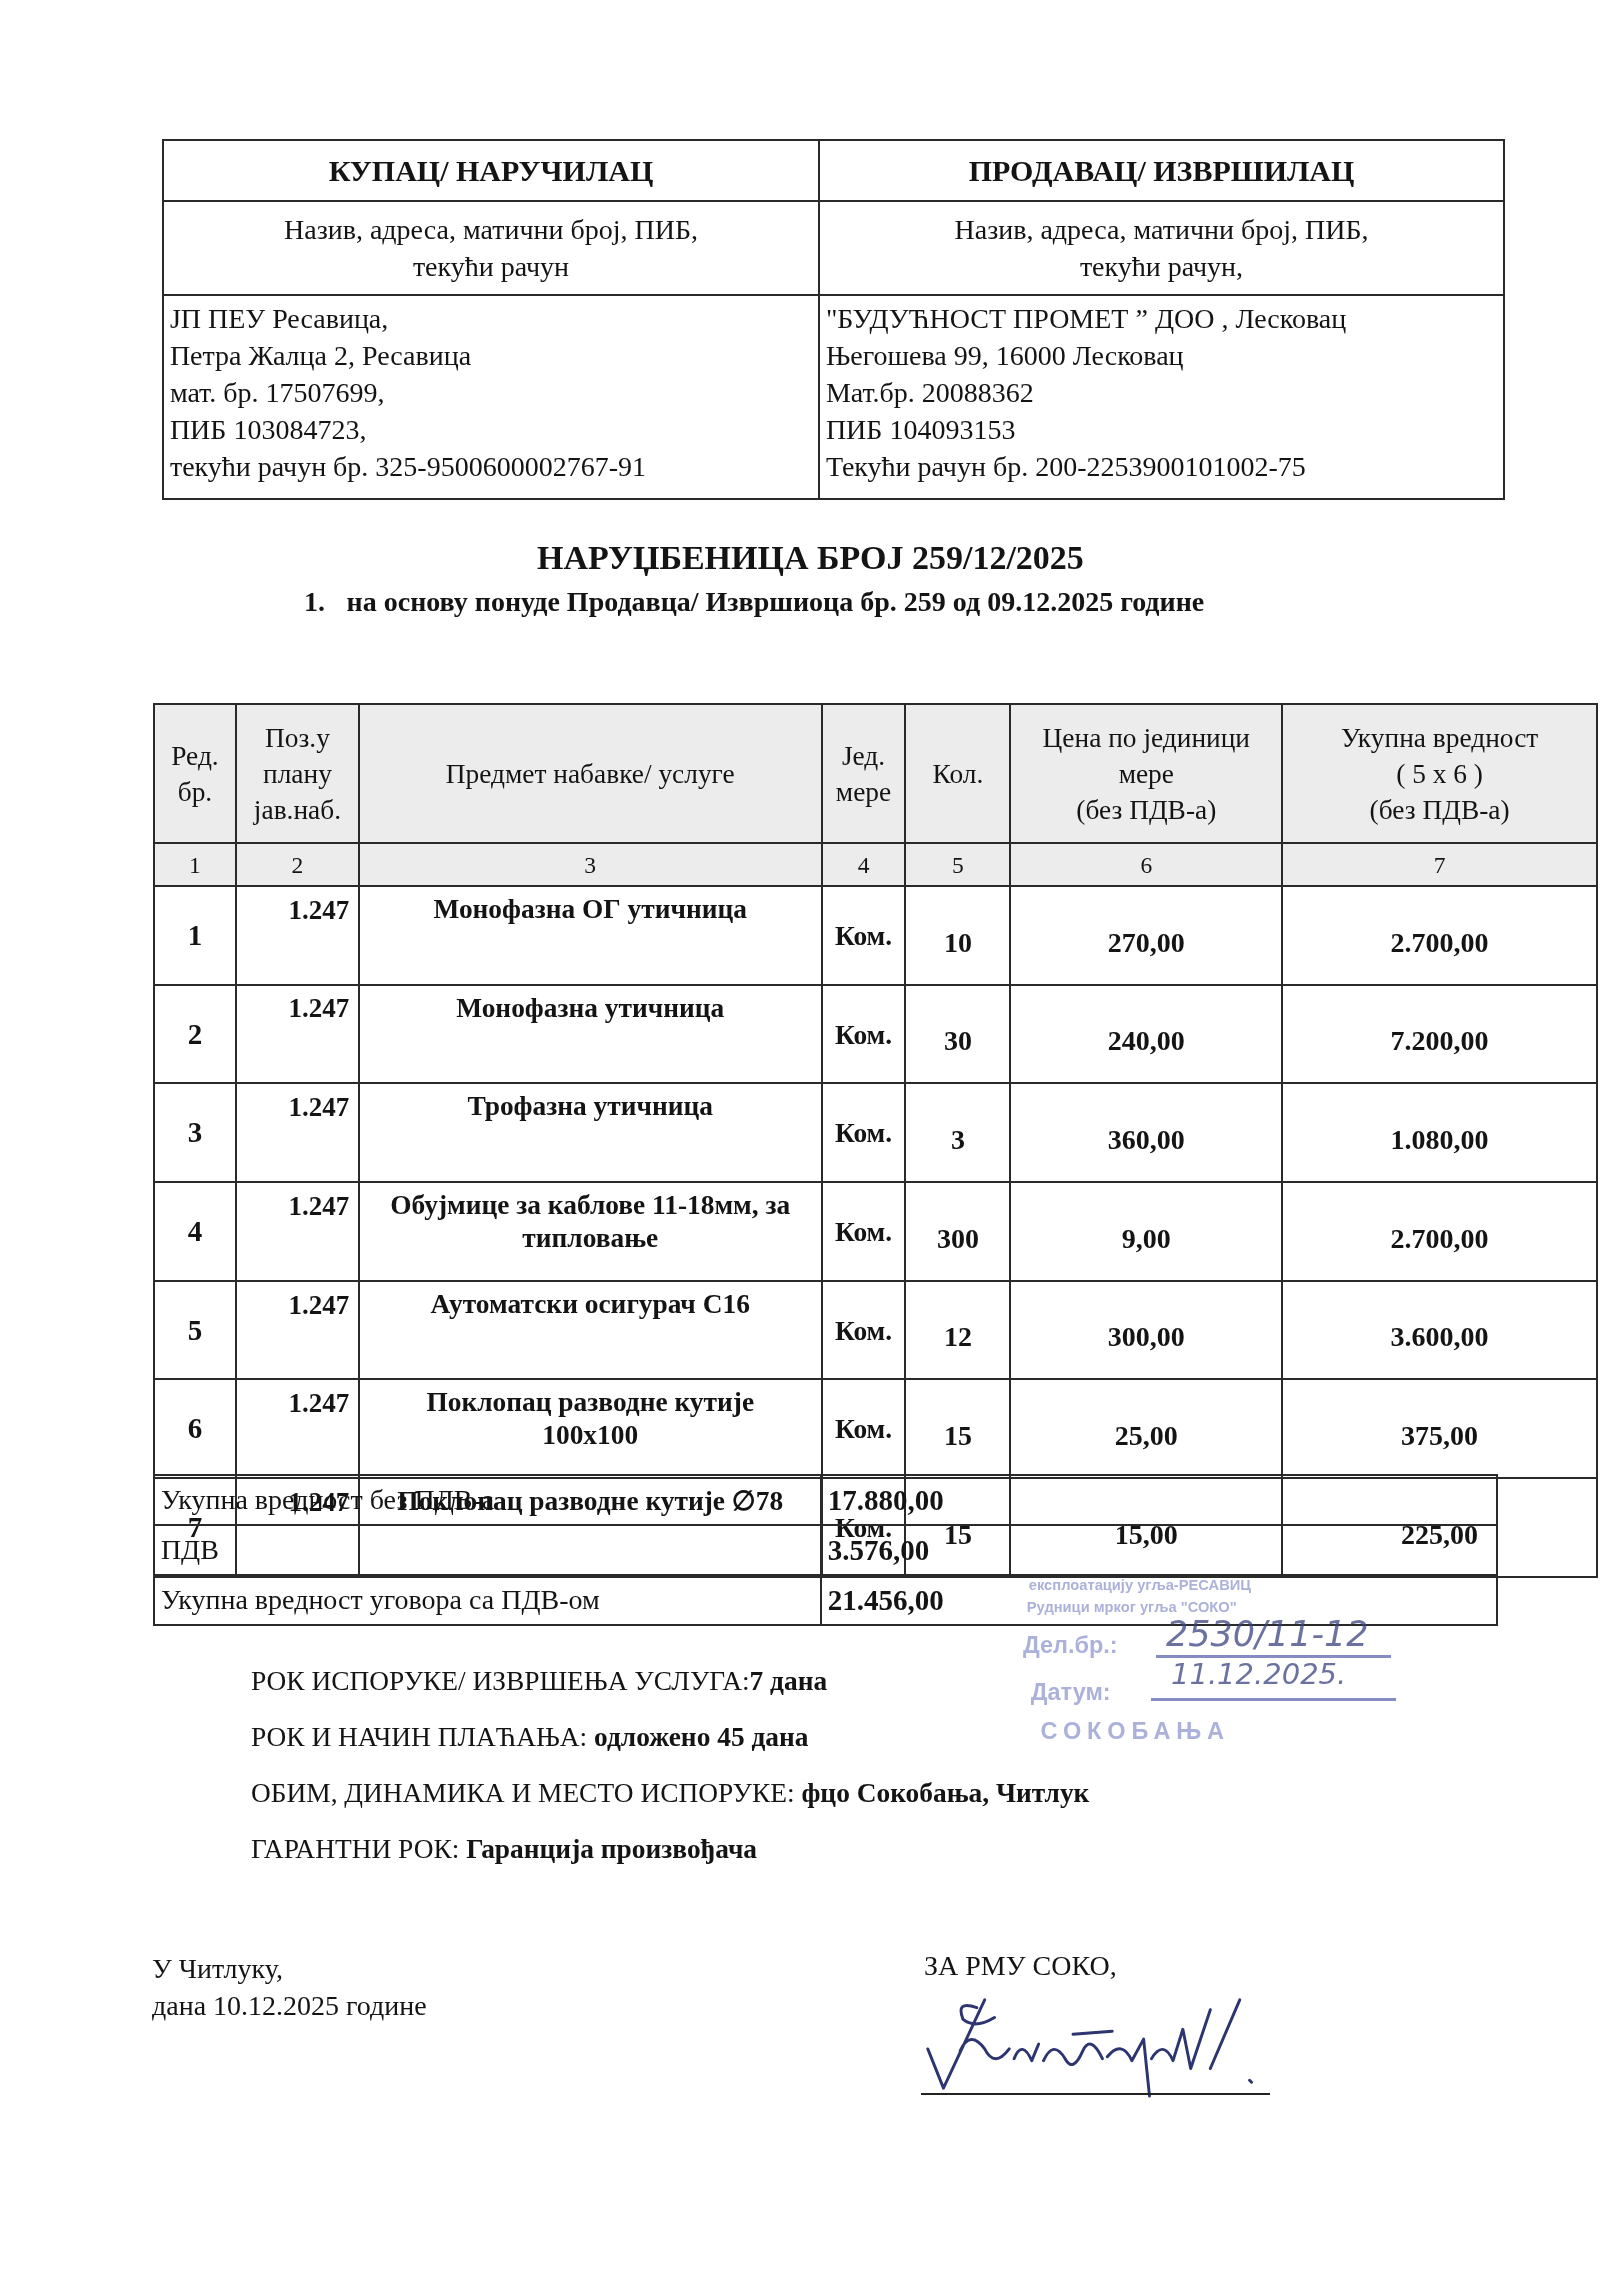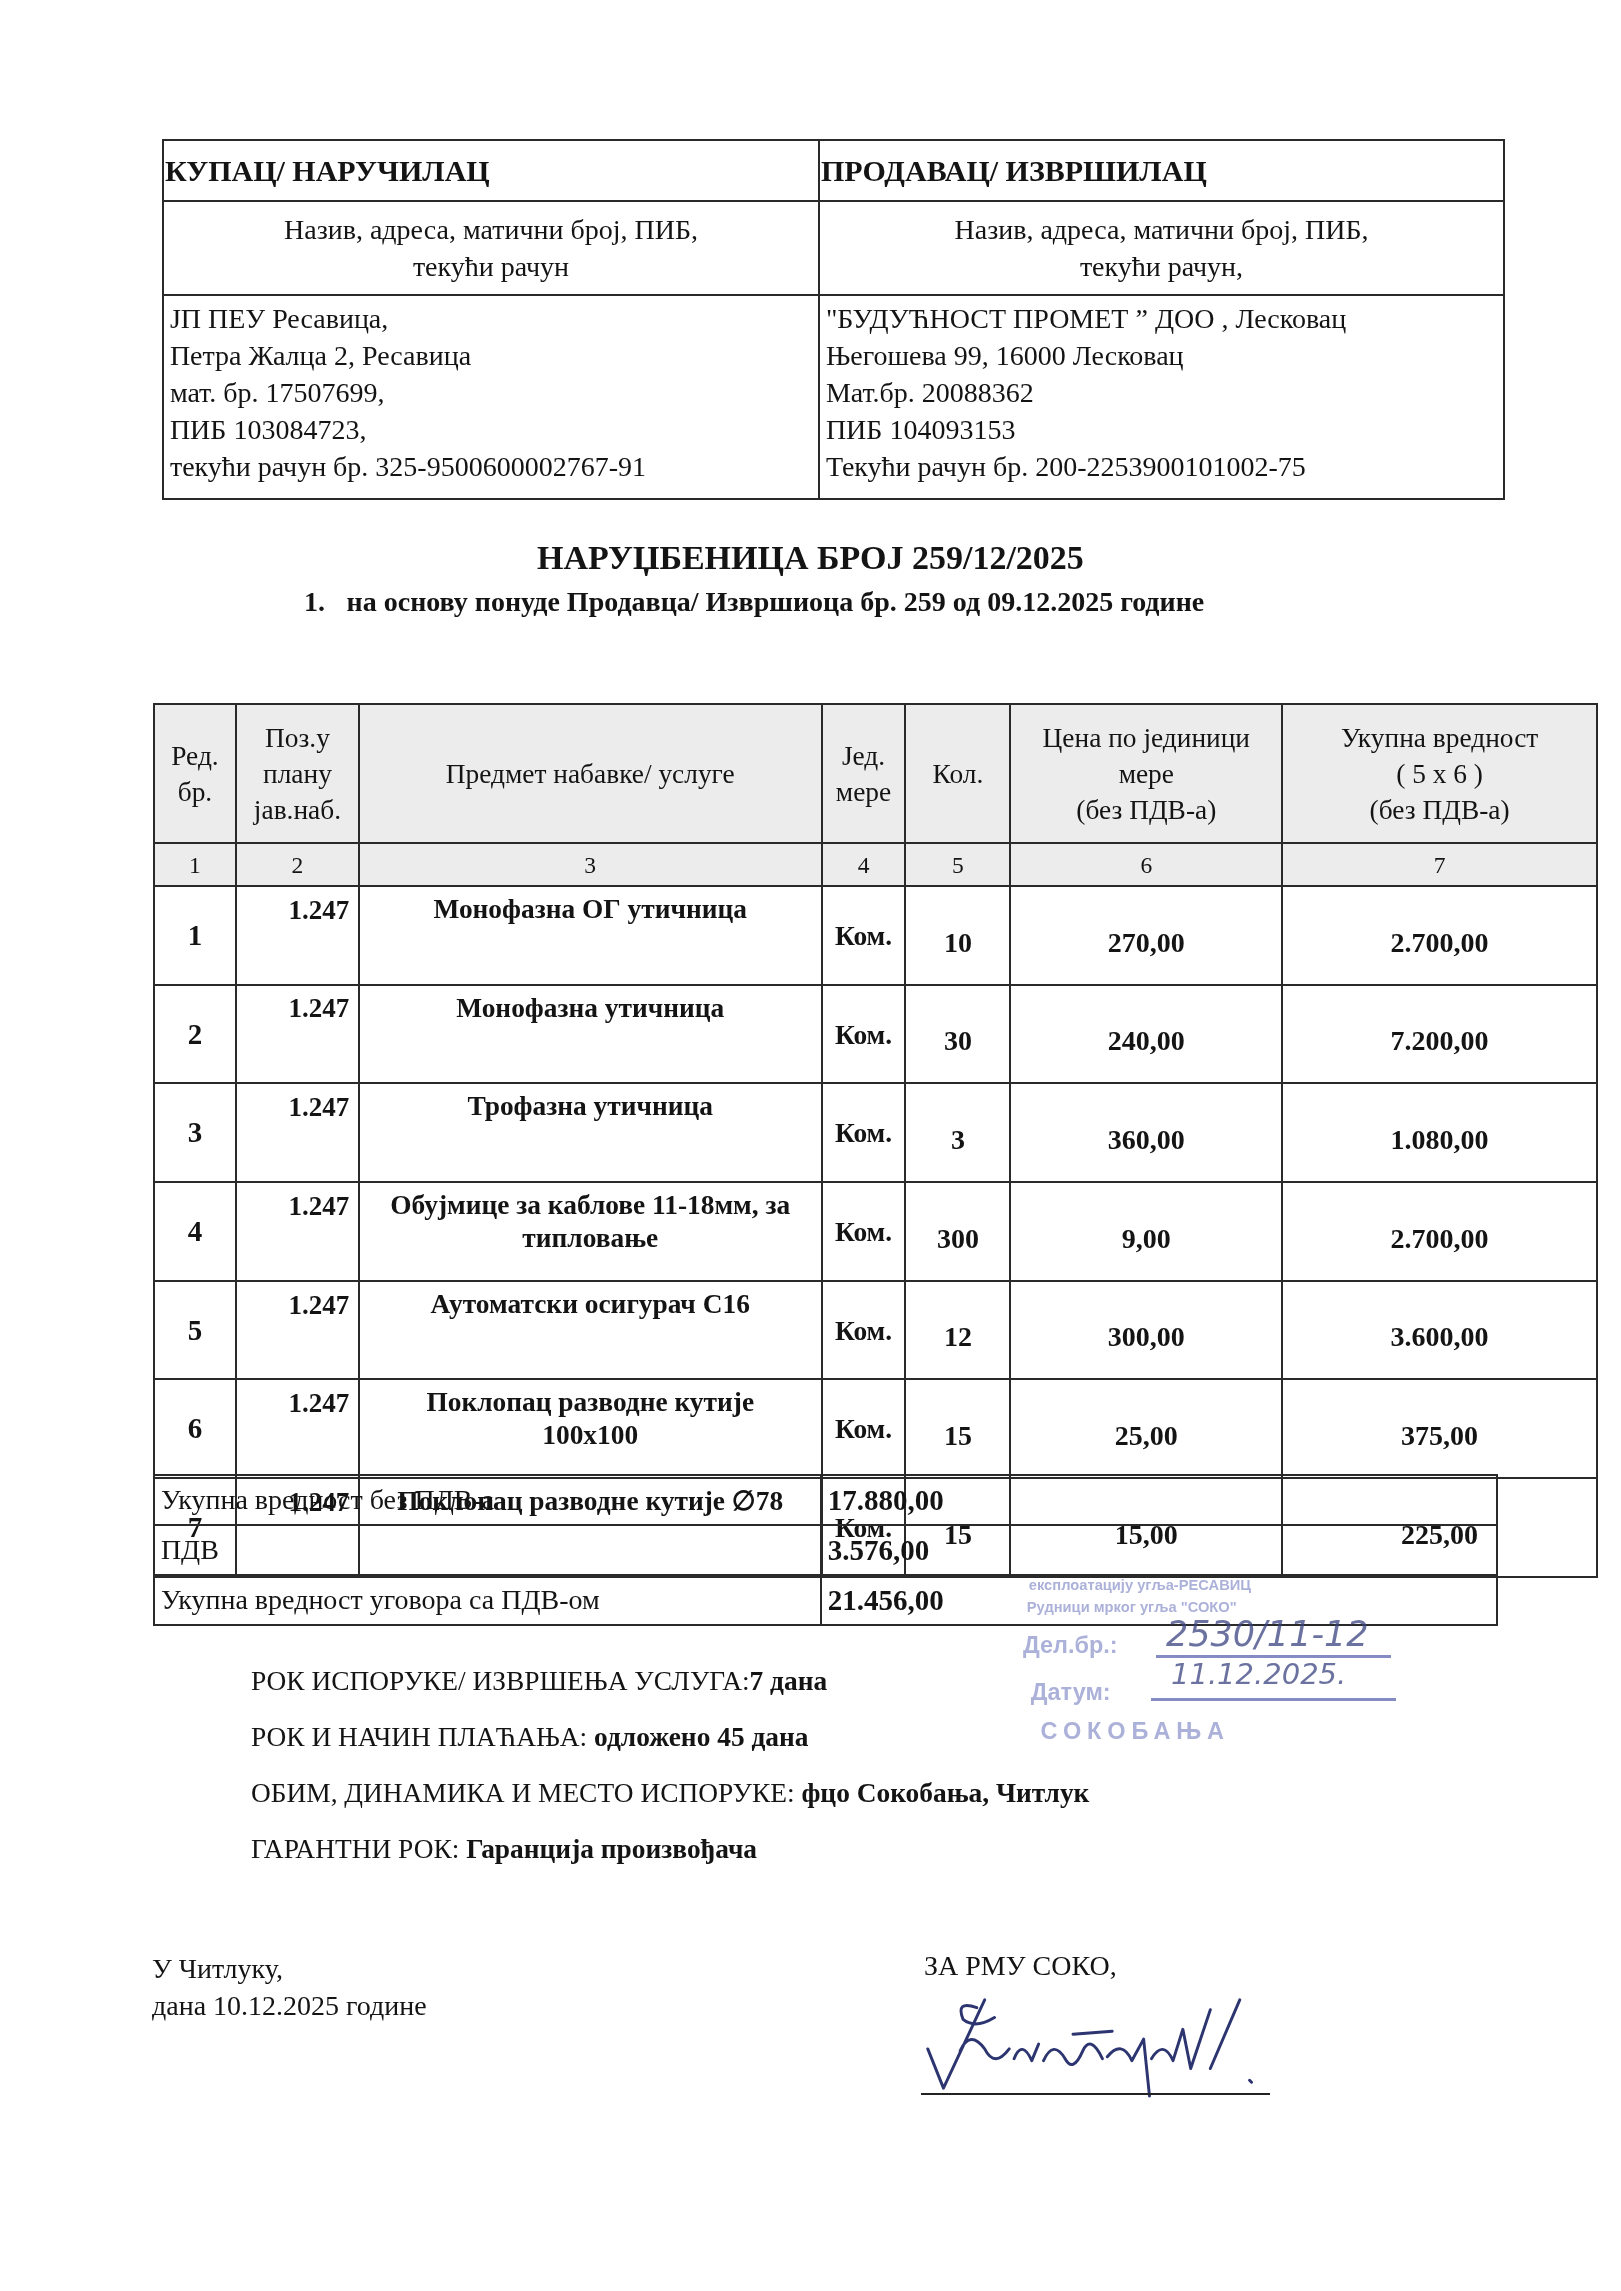--- a/index.html
+++ b/index.html
@@ -4,21 +4,21 @@
 <style>
   html, body { margin:0; padding:0; background:#ffffff; }
   body { width:1621px; height:2292px; position:relative; overflow:hidden;
          font-family:"Liberation Serif", "DejaVu Serif", serif; color:#141414; }
   table { border-collapse:collapse; }
   td, th { border:2px solid #2a2a2a; }
 
   
   #parties { position:absolute; left:162px; top:139px; width:1343px; }
   #parties td { vertical-align:top; font-size:28px; line-height:37px; }
-  #parties .h { font-weight:bold; font-size:30px; height:57px; vertical-align:middle; }
+  #parties .h { text-align:center; font-weight:bold; font-size:30px; height:57px; vertical-align:middle; }
   #parties .sub { text-align:center; height:84px; vertical-align:middle; padding:3.9px 5.9px; }
   #parties .info { padding:3.9px 5.9px; height:194px; }
   #parties .c1 { width:652px; }
 
   
   #title { position:absolute; left:0; width:1621px; top:539px; text-align:center;
            font-weight:bold; font-size:34px; }
   #subtitle { position:absolute; left:304px; top:586px; font-weight:bold; font-size:28px; }
   #subtitle .num { margin-right:21.6px; }
 

